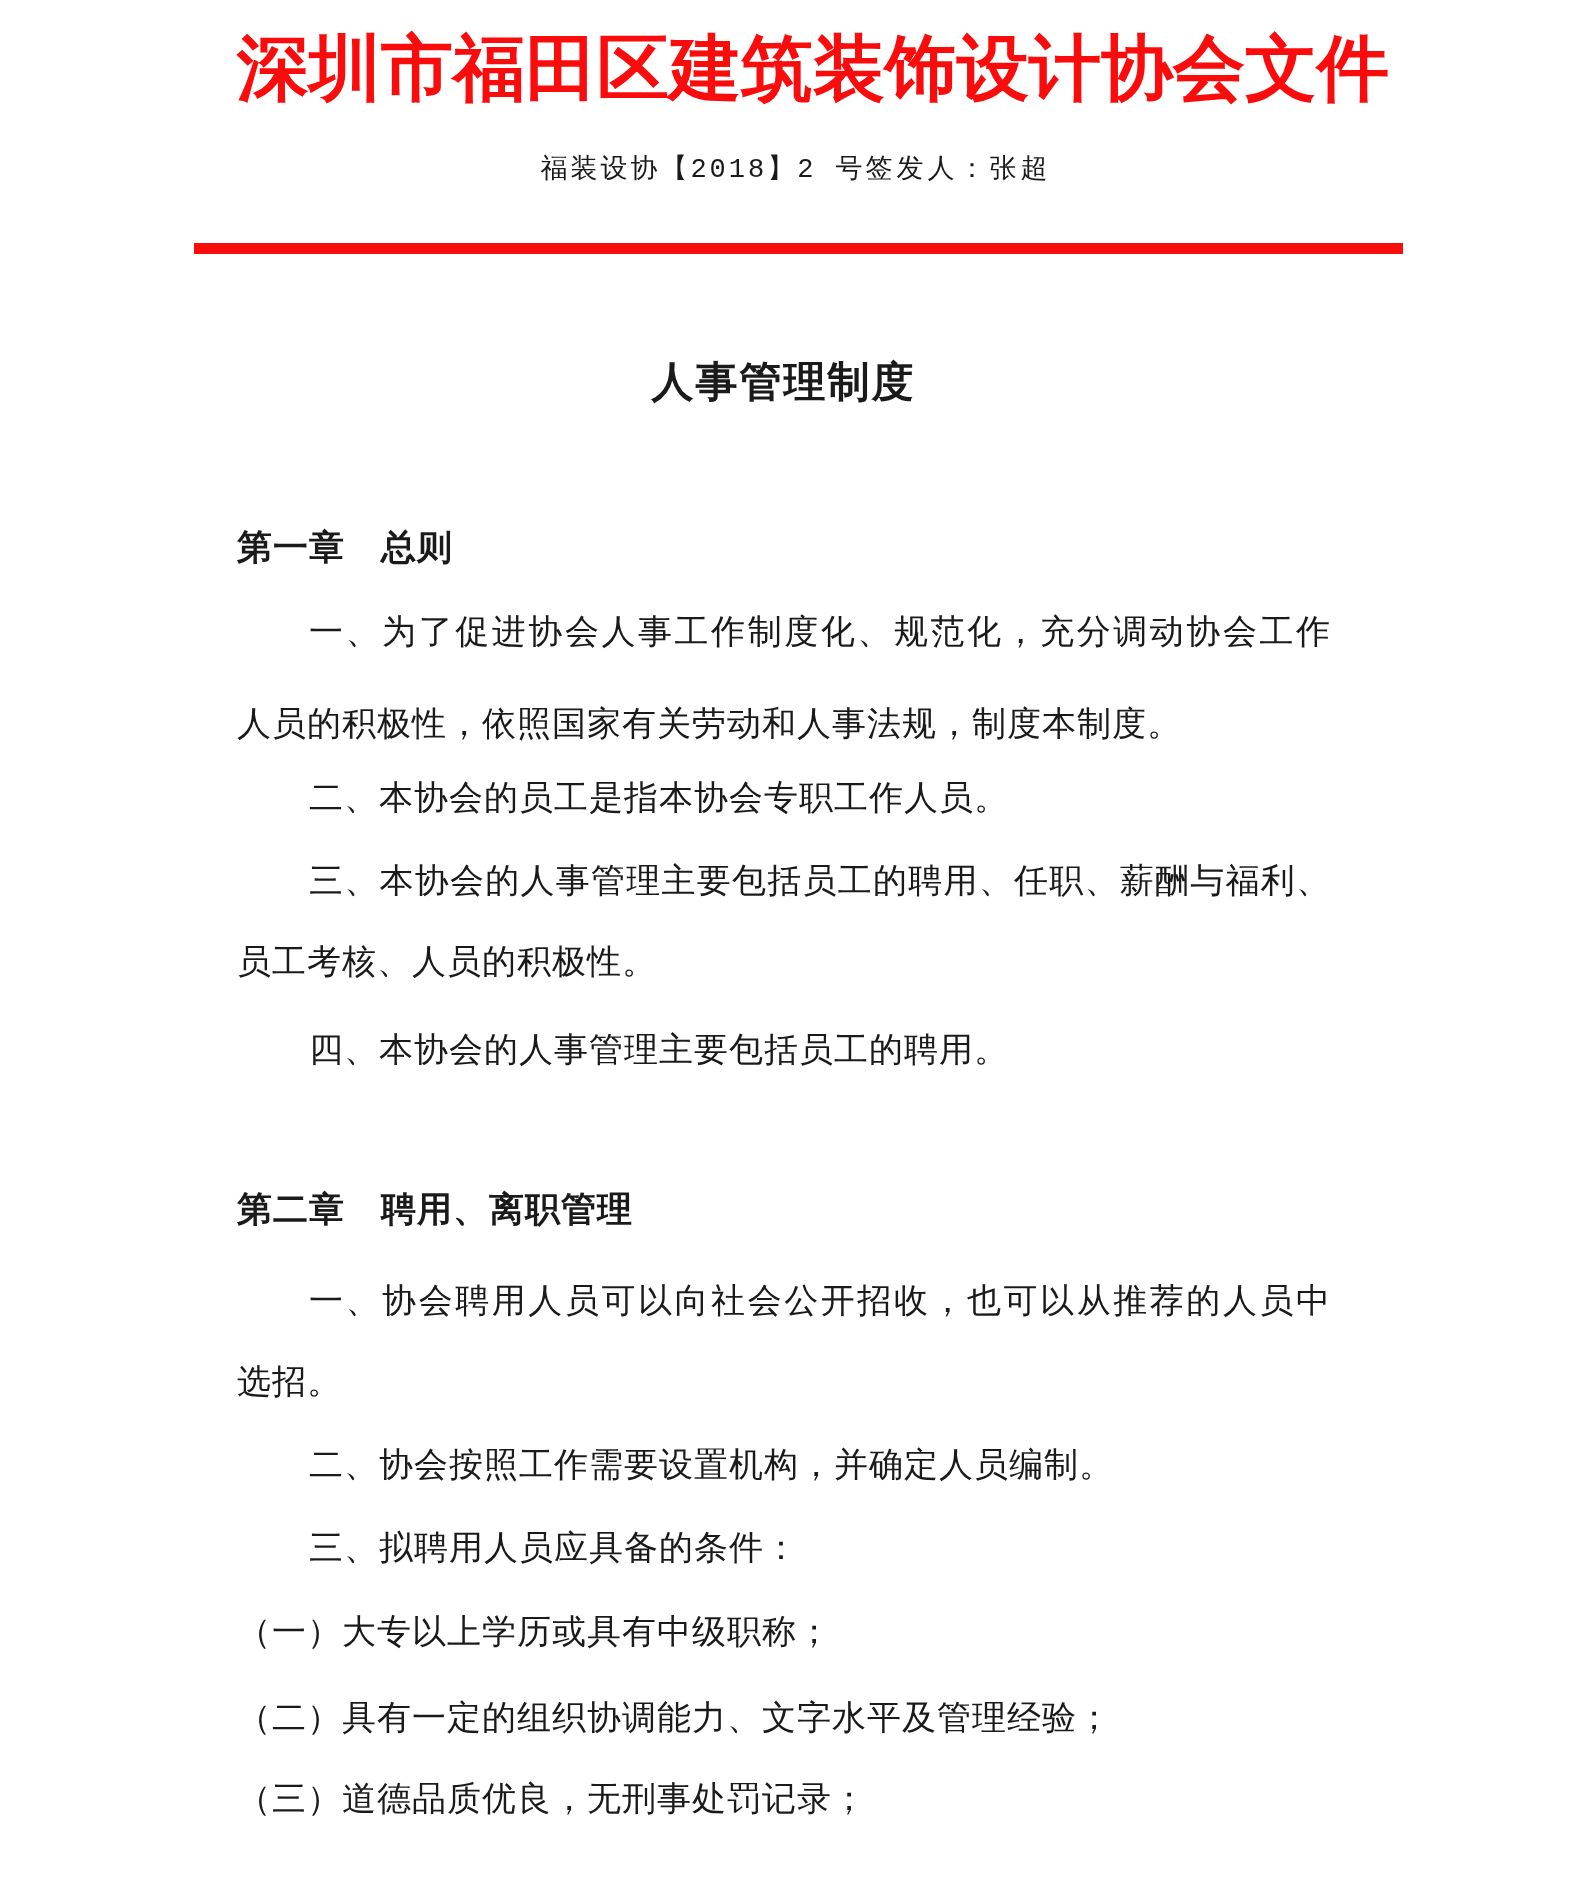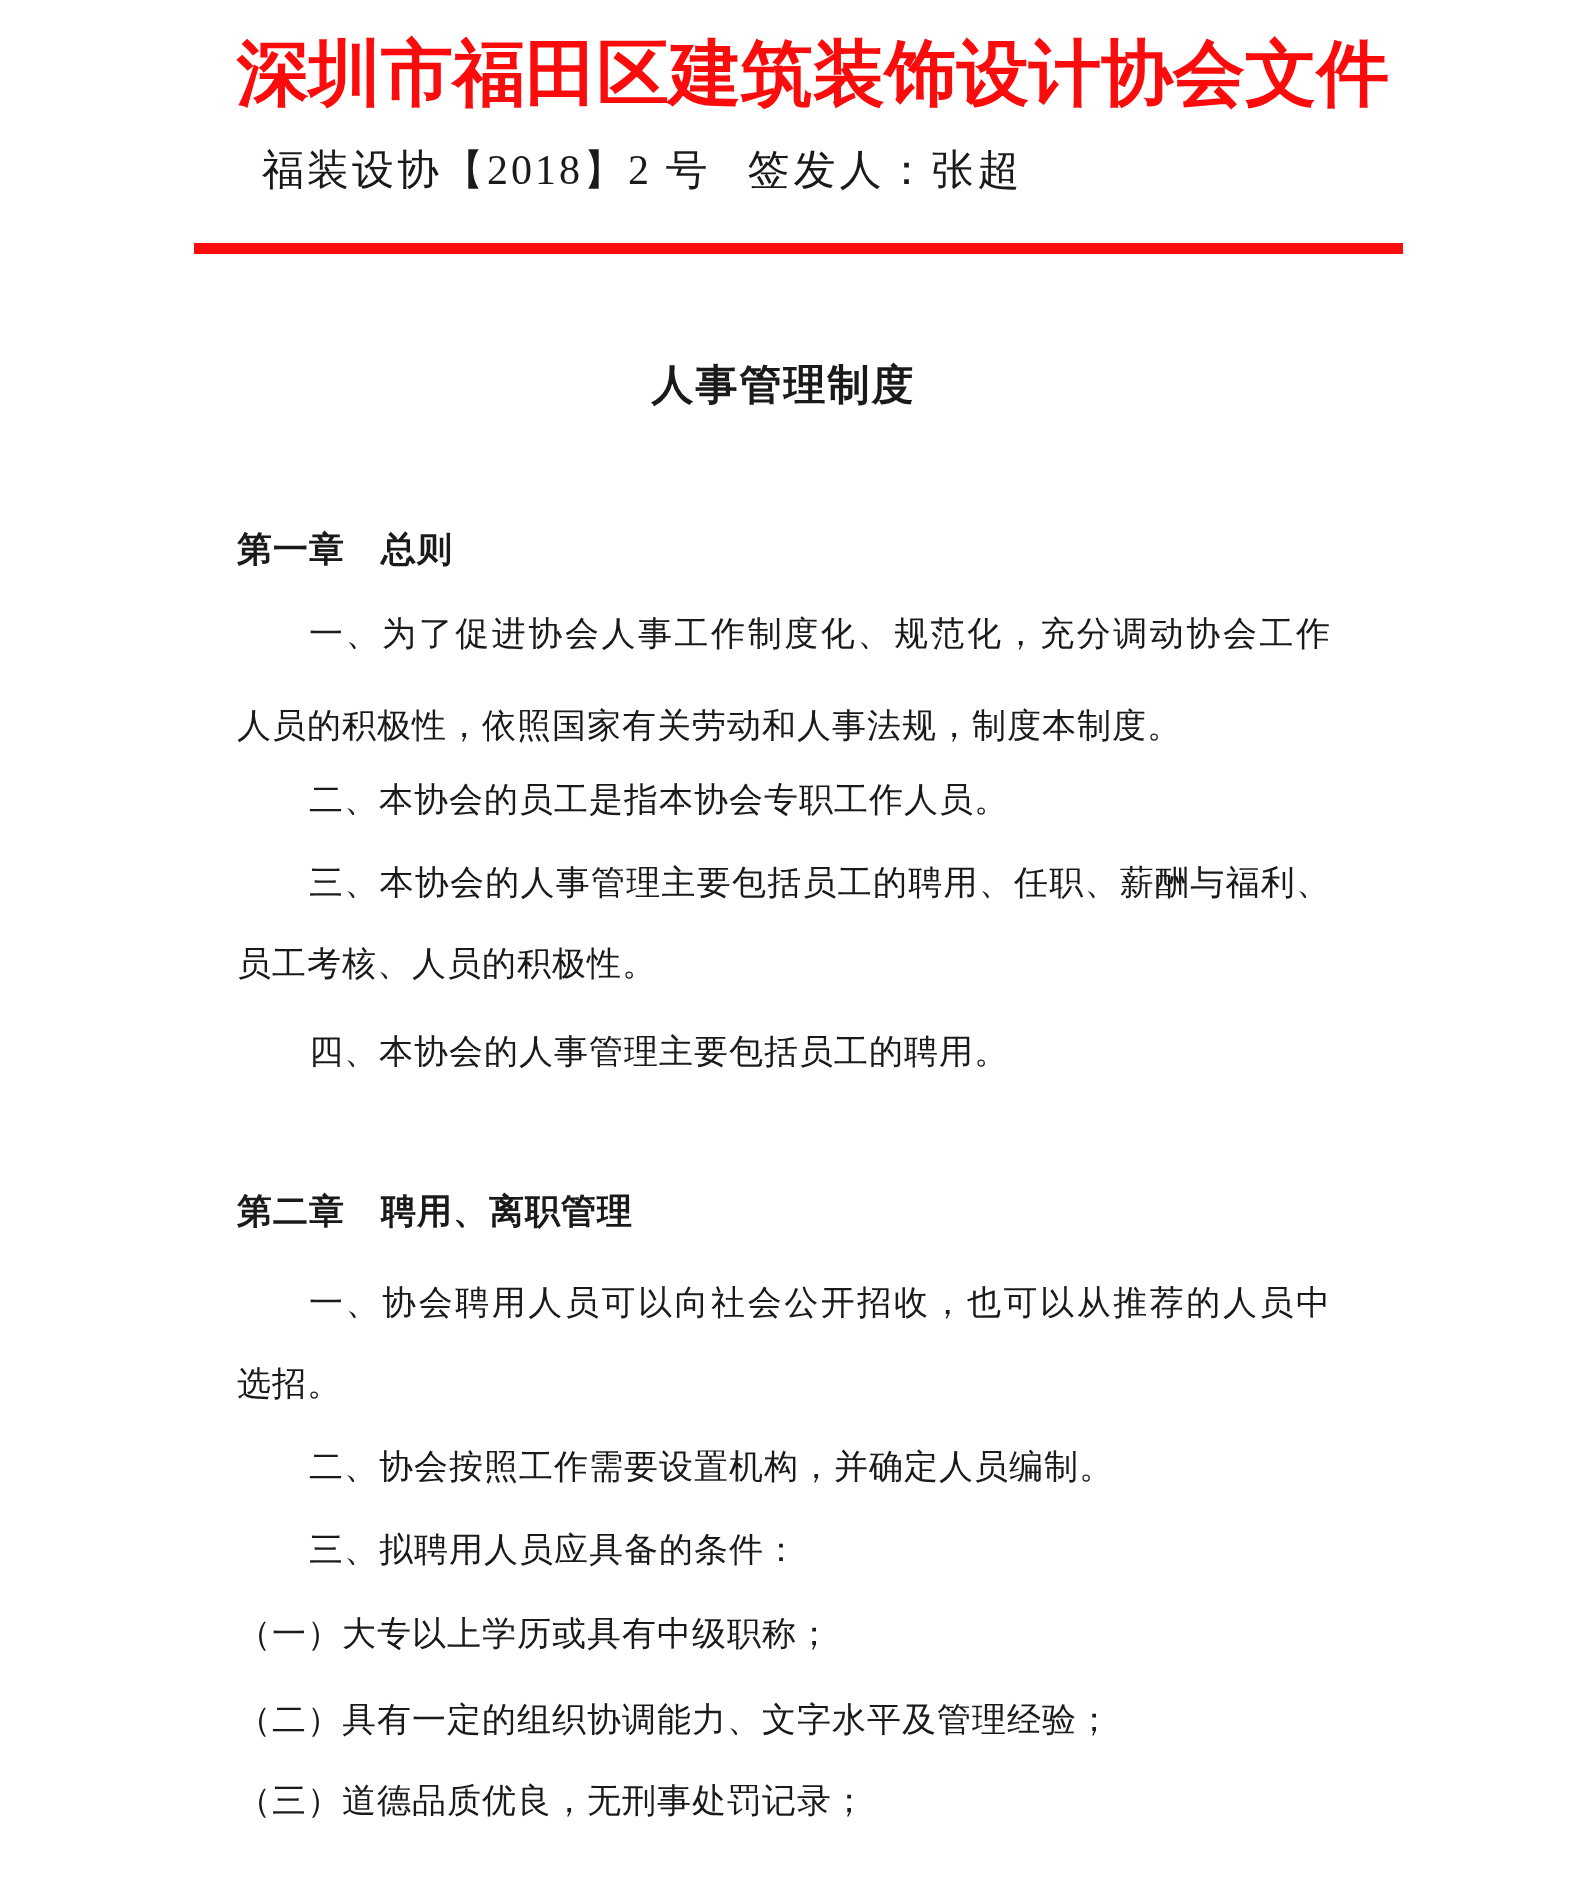--- a/index.html
+++ b/index.html
@@ -6,41 +6,40 @@
     --accent-red:#fa0c0c;
     --ink:#1a1a1a;
     --paper:#ffffff;
   }
   html,body{margin:0;padding:0;background:var(--paper);}
   .page{
     position:relative;
     width:1587px;height:1898px;
     background:var(--paper);
     overflow:hidden;
-    font-family:Liberation Serif, serif;
+    font-family:Liberation Mono, monospace;
     color:var(--ink);
   }
   
   .org-title{
     position:absolute;
     left:237px;right:235px;top:26px;
     height:96px;line-height:96px;
     font-size:72px;font-weight:bold;
     color:var(--accent-red);
     text-align:justify;
     text-align-last:justify;
     white-space:nowrap;
   }
   .info-row{
     position:absolute;
     left:237px;right:257px;top:145px;
     height:50px;line-height:50px;
-    display:flex;justify-content:flex-start;align-items:center;
-    font-size:42px;
-    gap:37px;
+    display:flex;justify-content:center;align-items:center;
+    font-size:27px;
   }
   .doc-number{padding-left:25px;letter-spacing:3px;}
   .issuer{letter-spacing:4px;}
   .red-line{
     position:absolute;
     left:194px;top:243px;
     width:1209px;height:11px;
     background:var(--accent-red);
   }
   

